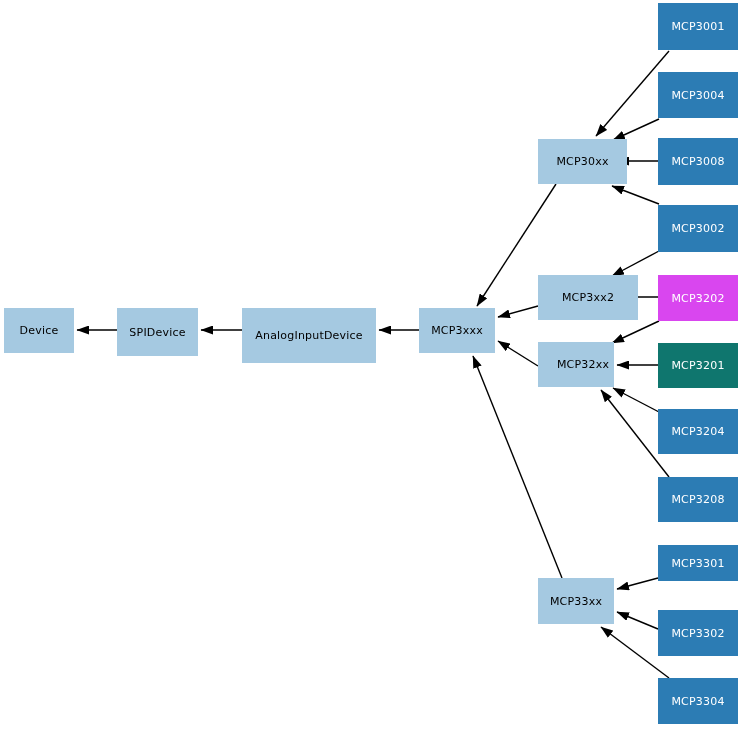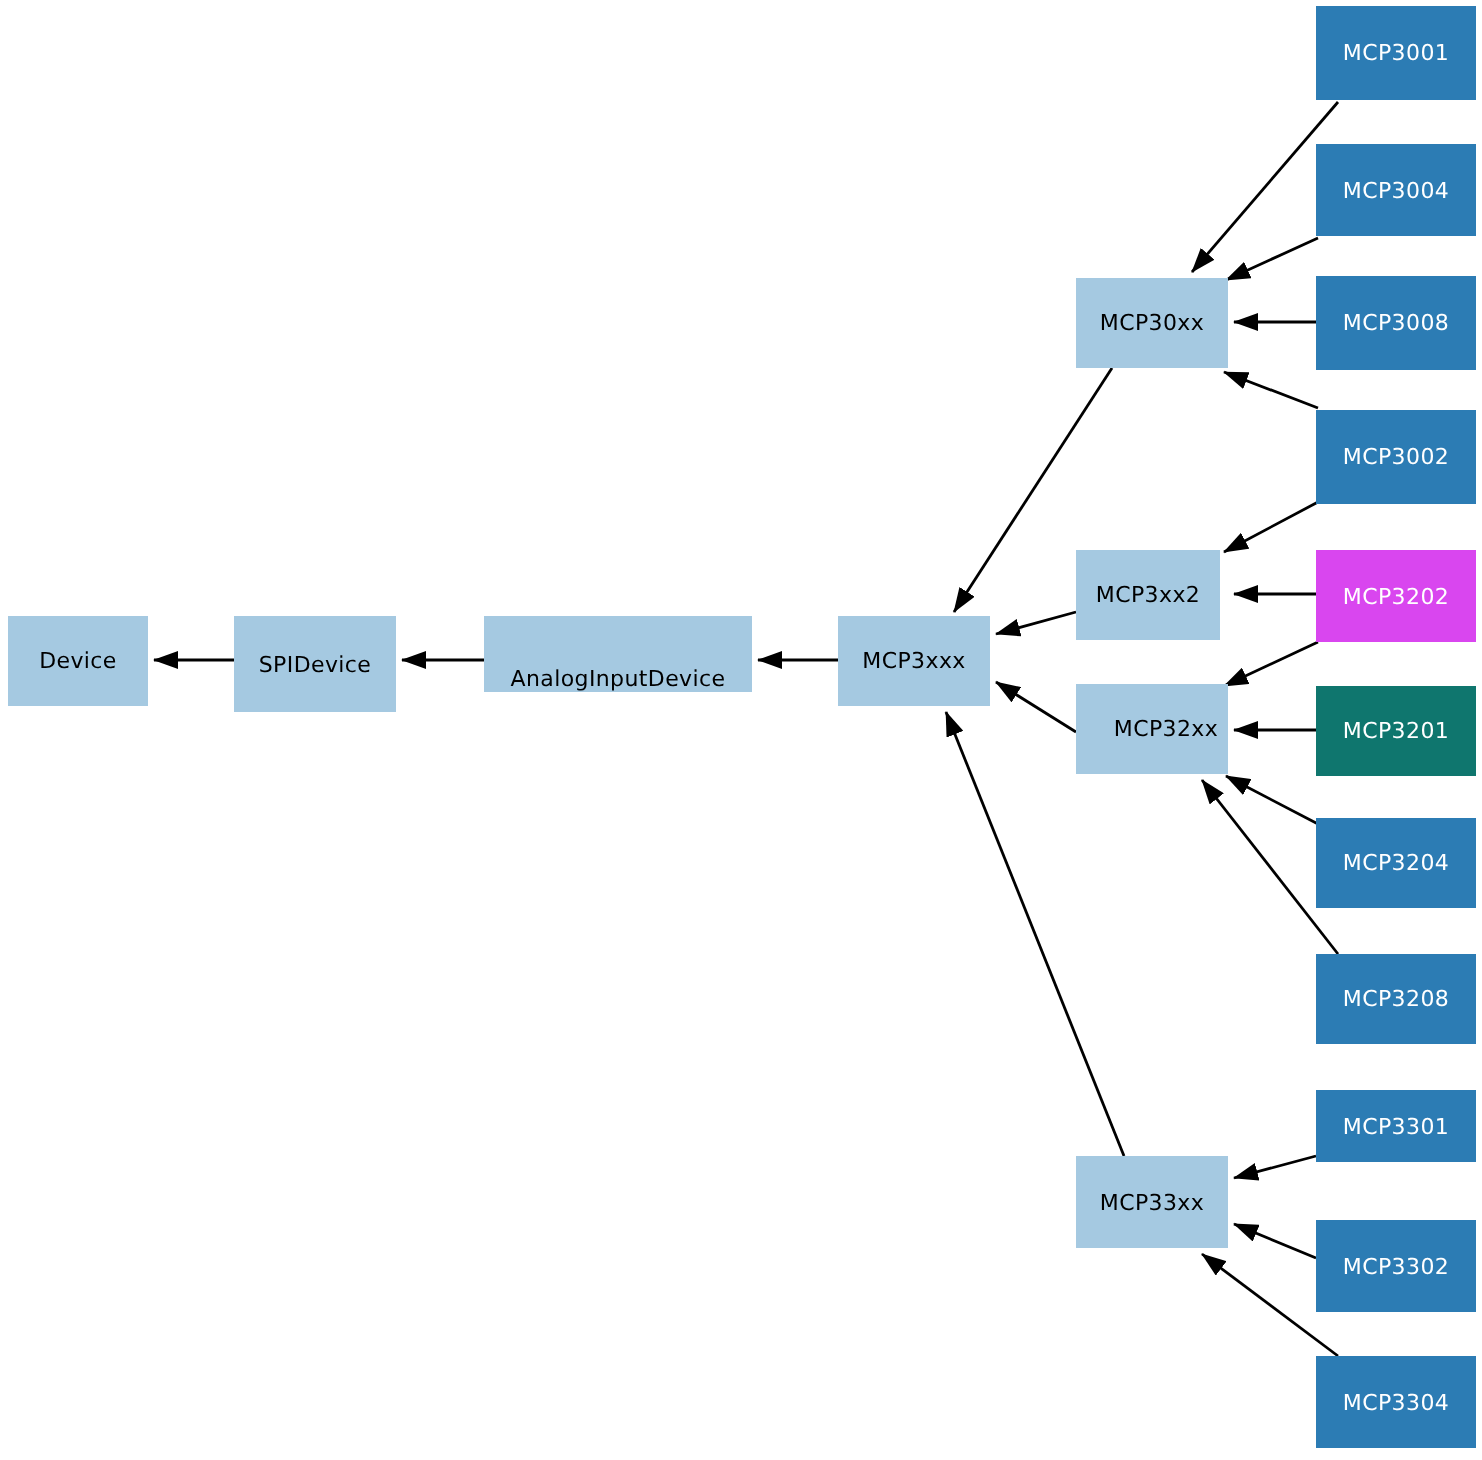--- a/index.html
+++ b/index.html
@@ -68,30 +68,30 @@
         <line x1="669" y1="678" x2="601" y2="627" stroke="#000000" stroke-width="1.4" marker-end="url(#arrowhead)"></line>
       </g>
   </svg>
   <div id="node-layer">
       <div class="node" style="left: 4px; top: 308px; width: 70px; height: 45px; background: rgb(165, 201, 225); color: rgb(0, 0, 0);">
         <span>Device</span>
       </div>
       <div class="node" style="left: 117px; top: 308px; width: 81px; height: 48px; background: rgb(165, 201, 225); color: rgb(0, 0, 0);">
         <span>SPIDevice</span>
       </div>
-      <div class="node" style="left: 242px; top: 308px; width: 134px; height: 38px; background: rgb(165, 201, 225); color: rgb(0, 0, 0); align-items: flex-end;">
+      <div class="node" style="left: 242px; top: 308px; width: 134px; height: 55px; background: rgb(165, 201, 225); color: rgb(0, 0, 0);">
         <span>AnalogInputDevice</span>
       </div>
       <div class="node" style="left: 419px; top: 308px; width: 76px; height: 45px; background: rgb(165, 201, 225); color: rgb(0, 0, 0);">
         <span>MCP3xxx</span>
       </div>
-      <div class="node" style="left: 538px; top: 139px; width: 76px; height: 45px; background: rgb(165, 201, 225); color: rgb(0, 0, 0);">
+      <div class="node" style="left: 538px; top: 139px; width: 89px; height: 45px; background: rgb(165, 201, 225); color: rgb(0, 0, 0);">
         <span>MCP30xx</span>
       </div>
-      <div class="node" style="left: 538px; top: 275px; width: 72px; height: 45px; background: rgb(165, 201, 225); color: rgb(0, 0, 0);">
+      <div class="node" style="left: 538px; top: 275px; width: 100px; height: 45px; background: rgb(165, 201, 225); color: rgb(0, 0, 0);">
         <span>MCP3xx2</span>
       </div>
       <div class="node" style="left: 538px; top: 342px; width: 76px; height: 45px; background: rgb(165, 201, 225); color: rgb(0, 0, 0); padding-left: 14px;">
         <span>MCP32xx</span>
       </div>
       <div class="node" style="left: 538px; top: 578px; width: 76px; height: 46px; background: rgb(165, 201, 225); color: rgb(0, 0, 0);">
         <span>MCP33xx</span>
       </div>
       <div class="node" style="left: 658px; top: 3px; width: 80px; height: 47px; background: rgb(44, 124, 180); color: rgb(255, 255, 255);">
         <span>MCP3001</span>

